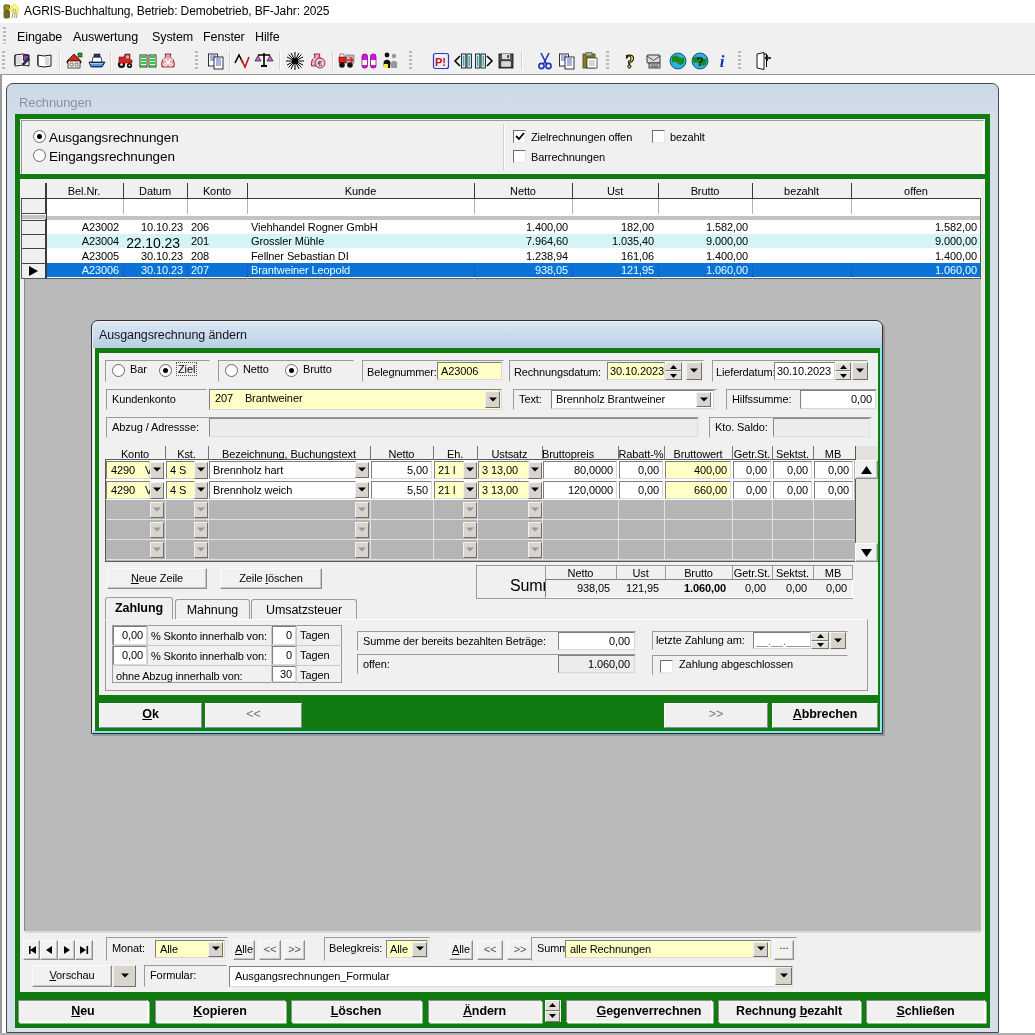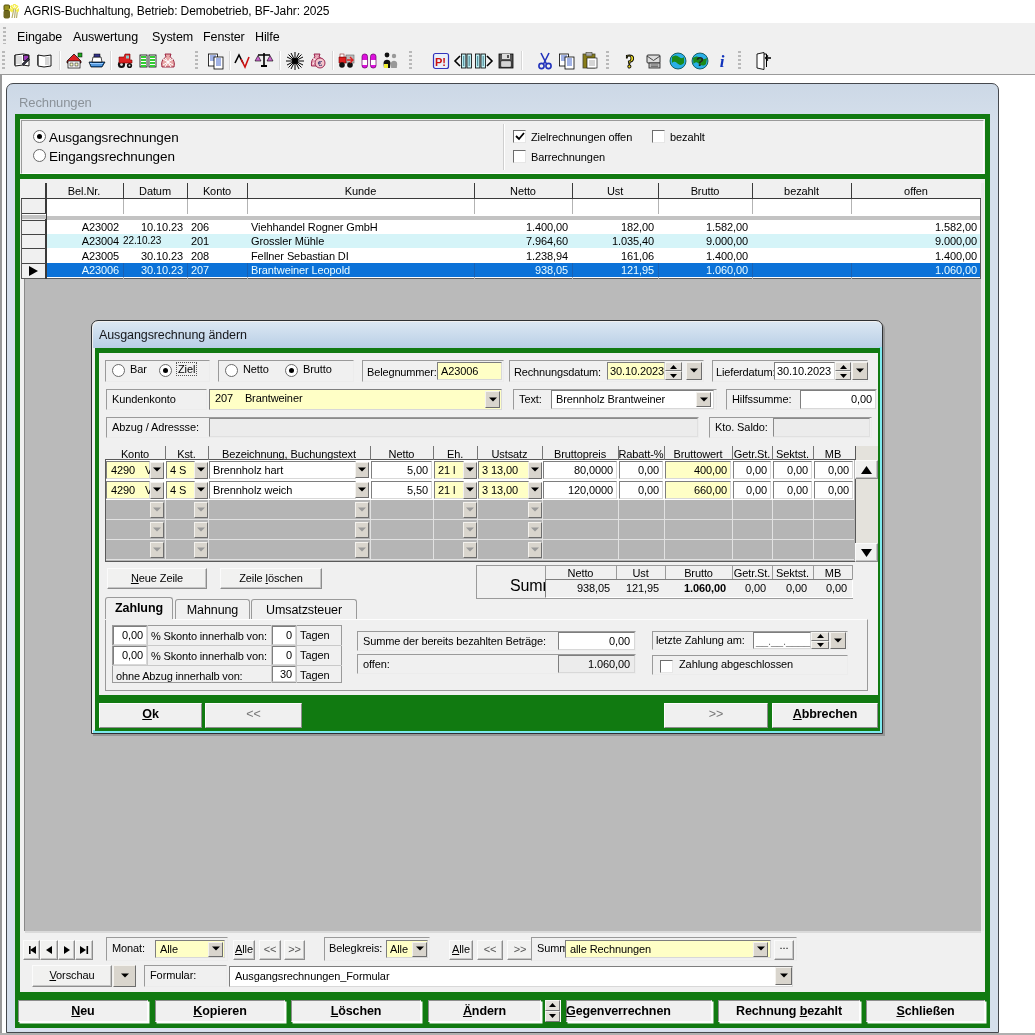--- a/index.html
+++ b/index.html
@@ -267,21 +267,21 @@
 <div class="a" style="left:45px;top:220.7px;width:74px;text-align:right;font-size:11px;letter-spacing:-0.1px;color:#000">A23002</div>
 <div class="a" style="left:123px;top:220.7px;width:60px;text-align:right;font-size:11px;letter-spacing:-0.1px;color:#000">10.10.23</div>
 <div class="a" style="left:191px;top:220.7px;font-size:11px;letter-spacing:-0.1px;color:#000">206</div>
 <div class="a" style="left:251px;top:220.7px;font-size:11px;letter-spacing:-0.1px;color:#000">Viehhandel Rogner GmbH</div>
 <div class="a" style="left:474px;top:220.7px;width:94px;text-align:right;font-size:11px;letter-spacing:-0.1px;color:#000">1.400,00</div>
 <div class="a" style="left:572px;top:220.7px;width:82px;text-align:right;font-size:11px;letter-spacing:-0.1px;color:#000">182,00</div>
 <div class="a" style="left:658px;top:220.7px;width:90px;text-align:right;font-size:11px;letter-spacing:-0.1px;color:#000">1.582,00</div>
 <div class="a" style="left:851px;top:220.7px;width:126px;text-align:right;font-size:11px;letter-spacing:-0.1px;color:#000">1.582,00</div>
 <div class="a" style="left:22px;top:233.9px;width:958px;height:14.4px;background:#d5f4f8"></div>
 <div class="a" style="left:45px;top:235.1px;width:74px;text-align:right;font-size:11px;letter-spacing:-0.1px;color:#000">A23004</div>
-<div class="a" style="left:123px;top:235.1px;width:60px;text-align:left;font-size:10px;letter-spacing:-0.1px;color:#000">22.10.23</div>
+<div class="a" style="left:123px;top:235.1px;width:60px;text-align:center;font-size:14px;letter-spacing:-0.1px;color:#000">22.10.23</div>
 <div class="a" style="left:191px;top:235.1px;font-size:11px;letter-spacing:-0.1px;color:#000">201</div>
 <div class="a" style="left:251px;top:235.1px;font-size:11px;letter-spacing:-0.1px;color:#000">Grossler Mühle</div>
 <div class="a" style="left:474px;top:235.1px;width:94px;text-align:right;font-size:11px;letter-spacing:-0.1px;color:#000">7.964,60</div>
 <div class="a" style="left:572px;top:235.1px;width:82px;text-align:right;font-size:11px;letter-spacing:-0.1px;color:#000">1.035,40</div>
 <div class="a" style="left:658px;top:235.1px;width:90px;text-align:right;font-size:11px;letter-spacing:-0.1px;color:#000">9.000,00</div>
 <div class="a" style="left:851px;top:235.1px;width:126px;text-align:right;font-size:11px;letter-spacing:-0.1px;color:#000">9.000,00</div>
 <div class="a" style="left:22px;top:248.3px;width:958px;height:14.4px;background:#fff"></div>
 <div class="a" style="left:45px;top:249.5px;width:74px;text-align:right;font-size:11px;letter-spacing:-0.1px;color:#000">A23005</div>
 <div class="a" style="left:123px;top:249.5px;width:60px;text-align:right;font-size:11px;letter-spacing:-0.1px;color:#000">30.10.23</div>
 <div class="a" style="left:191px;top:249.5px;font-size:11px;letter-spacing:-0.1px;color:#000">208</div>
@@ -378,21 +378,21 @@
 <div class="a" style="left:15px;top:992px;width:975px;height:36px;background:#117a11"></div>
 <div class="a" style="left:18px;top:1000px;width:130px;height:21.5px;background:#f0f0f0;border:1px solid;border-color:#8d8d8d #fdfdfd #fdfdfd #8d8d8d;box-shadow:1.5px 1.5px 0 #fdfdfd"></div>
 <div class="a" style="left:18px;top:1003.5px;width:130px;text-align:center;font-size:12.5px;font-weight:bold"><u>N</u>eu</div>
 <div class="a" style="left:155px;top:1000px;width:130px;height:21.5px;background:#f0f0f0;border:1px solid;border-color:#8d8d8d #fdfdfd #fdfdfd #8d8d8d;box-shadow:1.5px 1.5px 0 #fdfdfd"></div>
 <div class="a" style="left:155px;top:1003.5px;width:130px;text-align:center;font-size:12.5px;font-weight:bold"><u>K</u>opieren</div>
 <div class="a" style="left:291px;top:1000px;width:130px;height:21.5px;background:#f0f0f0;border:1px solid;border-color:#8d8d8d #fdfdfd #fdfdfd #8d8d8d;box-shadow:1.5px 1.5px 0 #fdfdfd"></div>
 <div class="a" style="left:291px;top:1003.5px;width:130px;text-align:center;font-size:12.5px;font-weight:bold"><u>L</u>öschen</div>
 <div class="a" style="left:428px;top:1000px;width:113px;height:21.5px;background:#f0f0f0;border:1px solid;border-color:#8d8d8d #fdfdfd #fdfdfd #8d8d8d;box-shadow:1.5px 1.5px 0 #fdfdfd"></div>
 <div class="a" style="left:428px;top:1003.5px;width:113px;text-align:center;font-size:12.5px;font-weight:bold"><u>Ä</u>ndern</div>
 <div class="a" style="left:566px;top:1000px;width:146px;height:21.5px;background:#f0f0f0;border:1px solid;border-color:#8d8d8d #fdfdfd #fdfdfd #8d8d8d;box-shadow:1.5px 1.5px 0 #fdfdfd"></div>
-<div class="a" style="left:566px;top:1003.5px;width:166px;text-align:left;font-size:12.5px;font-weight:bold"><u>G</u>egenverrechnen</div>
+<div class="a" style="left:566px;top:1003.5px;width:166px;text-align:center;font-size:12.5px;font-weight:bold"><u>G</u>egenverrechnen</div>
 <div class="a" style="left:718px;top:1000px;width:142px;height:21.5px;background:#f0f0f0;border:1px solid;border-color:#8d8d8d #fdfdfd #fdfdfd #8d8d8d;box-shadow:1.5px 1.5px 0 #fdfdfd"></div>
 <div class="a" style="left:718px;top:1003.5px;width:142px;text-align:center;font-size:12.5px;font-weight:bold">Rechnung <u>b</u>ezahlt</div>
 <div class="a" style="left:866px;top:1000px;width:119px;height:21.5px;background:#f0f0f0;border:1px solid;border-color:#8d8d8d #fdfdfd #fdfdfd #8d8d8d;box-shadow:1.5px 1.5px 0 #fdfdfd"></div>
 <div class="a" style="left:866px;top:1003.5px;width:119px;text-align:center;font-size:12.5px;font-weight:bold"><u>S</u>chließen</div>
 <div class="a" style="left:545px;top:1000px;width:15px;height:10.75px;background:#e3e0da;border:1px solid;border-color:#f6f5f2 #777 #777 #f6f5f2"></div>
 <svg class="a" style="left:549.0px;top:1003.375px" width="7" height="4" viewBox="0 0 7 4">
     <path d="M3.5 0 L7 4 L0 4 Z" fill="#000"></path>
   </svg>
 <div class="a" style="left:545px;top:1010.75px;width:15px;height:10.75px;background:#e3e0da;border:1px solid;border-color:#f6f5f2 #777 #777 #f6f5f2"></div>
 <svg class="a" style="left:549.0px;top:1014.125px" width="7" height="4" viewBox="0 0 7 4">
@@ -475,21 +475,21 @@
 <div class="a" style="left:165px;top:447.5px;width:43px;text-align:center;font-size:11px;overflow:hidden;white-space:nowrap">Kst.</div>
 <div class="a" style="left:165px;top:446px;width:1px;height:14px;background:#777"></div>
 <div class="a" style="left:208px;top:447.5px;width:162px;text-align:center;font-size:11px;overflow:hidden;white-space:nowrap">Bezeichnung, Buchungstext</div>
 <div class="a" style="left:208px;top:446px;width:1px;height:14px;background:#777"></div>
 <div class="a" style="left:370px;top:447.5px;width:63px;text-align:center;font-size:11px;overflow:hidden;white-space:nowrap">Netto</div>
 <div class="a" style="left:370px;top:446px;width:1px;height:14px;background:#777"></div>
 <div class="a" style="left:433px;top:447.5px;width:44px;text-align:center;font-size:11px;overflow:hidden;white-space:nowrap">Eh.</div>
 <div class="a" style="left:433px;top:446px;width:1px;height:14px;background:#777"></div>
 <div class="a" style="left:477px;top:447.5px;width:65px;text-align:center;font-size:11px;overflow:hidden;white-space:nowrap">Ustsatz</div>
 <div class="a" style="left:477px;top:446px;width:1px;height:14px;background:#777"></div>
-<div class="a" style="left:542px;top:447.5px;width:76px;text-align:center;font-size:11px;overflow:hidden;white-space:nowrap">Bruttopreis</div>
+<div class="a" style="left:542px;top:447.5px;width:76px;font-size:11px;overflow:hidden;white-space:nowrap">Bruttopreis</div>
 <div class="a" style="left:542px;top:446px;width:1px;height:14px;background:#777"></div>
 <div class="a" style="left:618px;top:447.5px;width:46px;text-align:center;font-size:11px;overflow:hidden;white-space:nowrap">Rabatt-%</div>
 <div class="a" style="left:618px;top:446px;width:1px;height:14px;background:#777"></div>
 <div class="a" style="left:664px;top:447.5px;width:68px;text-align:center;font-size:11px;overflow:hidden;white-space:nowrap">Bruttowert</div>
 <div class="a" style="left:664px;top:446px;width:1px;height:14px;background:#777"></div>
 <div class="a" style="left:732px;top:447.5px;width:40px;text-align:center;font-size:11px;overflow:hidden;white-space:nowrap">Getr.St.</div>
 <div class="a" style="left:732px;top:446px;width:1px;height:14px;background:#777"></div>
 <div class="a" style="left:772px;top:447.5px;width:41px;text-align:center;font-size:11px;overflow:hidden;white-space:nowrap">Sektst.</div>
 <div class="a" style="left:772px;top:446px;width:1px;height:14px;background:#777"></div>
 <div class="a" style="left:813px;top:447.5px;width:40px;text-align:center;font-size:11px;overflow:hidden;white-space:nowrap">MB</div>

